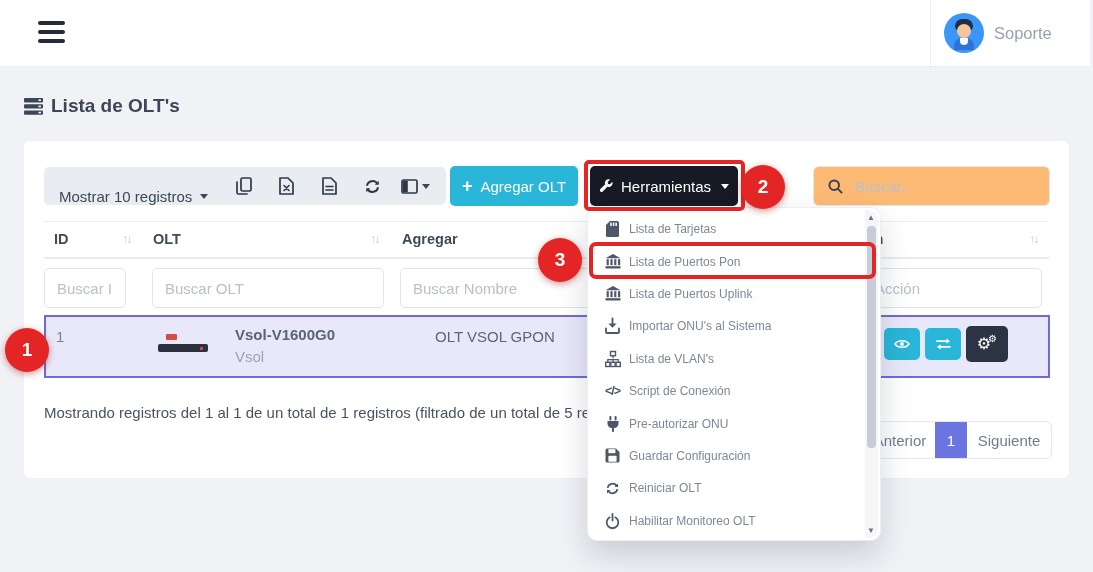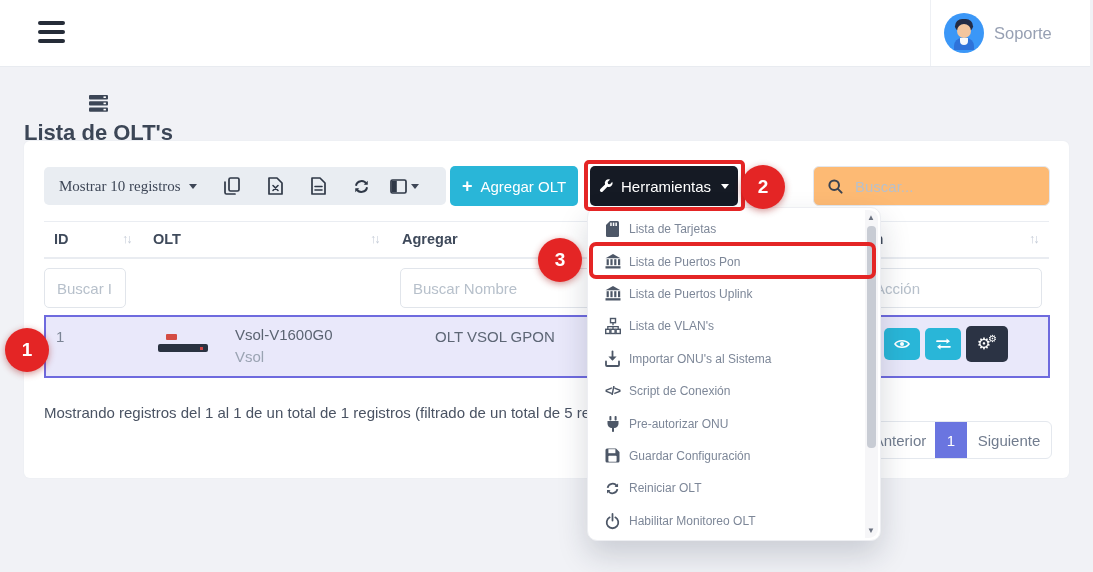--- a/index.html
+++ b/index.html
@@ -13,26 +13,26 @@
   .hamburger{position:absolute;left:38px;top:21px;width:27px;height:24px;cursor:pointer;}
   .hamburger i{display:block;height:4px;border-radius:2px;background:#252c38;margin-bottom:5px;}
   .topbar-divider{position:absolute;left:930px;top:0;width:1px;height:66px;background:#eef0f4;}
   .avatar{position:absolute;left:944px;top:13px;width:40px;height:40px;border-radius:50%;background:#3b97f7;overflow:hidden;}
   .avatar .hair{position:absolute;left:11px;top:6px;width:18px;height:12px;border-radius:9px 9px 6px 6px;background:#232c45;}
   .avatar .face{position:absolute;left:13px;top:11px;width:14px;height:14px;border-radius:50%;background:#f3c59d;}
   .avatar .body{position:absolute;left:10px;top:25px;width:20px;height:12px;border-radius:8px 8px 0 0;background:#2f72d9;}
   .avatar .collar{position:absolute;left:16px;top:25px;width:8px;height:7px;background:#f7f9fc;border-radius:0 0 4px 4px;}
   .username{position:absolute;left:994px;top:24px;font-size:16.5px;color:#97a0b3;}
   
-  .page-title{position:absolute;left:24px;top:95px;display:flex;align-items:center;gap:8px;font-size:22px;font-weight:bold;color:#3c4656;flex-direction:column;}
+  .page-title{position:absolute;left:24px;top:95px;display:flex;align-items:center;gap:8px;font-size:19px;font-weight:bold;color:#3c4656;}
   .page-title svg{display:block;}
   
   .card{position:absolute;left:24px;top:141px;width:1045px;height:337px;background:#fff;border-radius:6px;box-shadow:0 0 0 1px #eef0f4;}
   
-  .btn-group{position:absolute;left:20px;top:26px;width:402px;height:38px;background:#e9edf2;border-radius:5px;display:flex;align-items:center;font-family:Liberation Serif, serif;}
+  .btn-group{position:absolute;left:20px;top:26px;width:402px;height:38px;background:#e9edf2;border-radius:5px;display:flex;align-items:flex-end;}
   .show-entries{display:flex;align-items:center;gap:8px;padding:0 14px 0 15px;font-size:15px;color:#3e4757;cursor:pointer;white-space:nowrap;}
   .caret{width:0;height:0;border-left:4.5px solid transparent;border-right:4.5px solid transparent;border-top:5px solid #3e4757;}
   .tool-ibtn{width:43px;height:38px;display:flex;align-items:center;justify-content:center;color:#2f3847;cursor:pointer;}
   .tool-ibtn svg{display:block;}
   .tool-ibtn .caret{margin-left:4px;}
   .btn{display:flex;align-items:center;justify-content:center;gap:8px;border-radius:5px;font-size:15px;cursor:pointer;white-space:nowrap;}
   .btn-add{position:absolute;left:426px;top:25px;width:128px;height:40px;background:#29b6d8;color:#fff;}
   .btn-add .plus{font-size:18px;font-weight:bold;line-height:1;}
   .btn-tools{position:absolute;left:566px;top:25px;width:148px;height:40px;background:#151a24;color:#fff;}
   .btn-tools .caret{border-top-color:#fff;margin-left:2px;}
@@ -46,21 +46,21 @@
   .sort{position:absolute;top:10px;font-size:12.5px;color:#c6cdd8;letter-spacing:-2px;}
   .tfilters{position:absolute;left:20px;top:127px;width:1005px;height:40px;}
   .tfilters input{position:absolute;top:0;height:40px;border:1px solid #e1e5eb;border-radius:5px;box-sizing:border-box;padding:0 12px;font-size:15px;color:#4a5363;font-family:inherit;outline:none;background:#fff;}
   .trow{position:absolute;left:20px;top:174px;width:1006px;height:63px;background:#e9e8fa;border:2px solid #6e6ade;box-sizing:border-box;}
   .trow .cell-id{position:absolute;left:10px;top:11px;font-size:15px;color:#7b8494;}
   .olt-img{position:absolute;left:112px;top:14px;width:52px;height:30px;}
   .olt-img .logo{position:absolute;left:8px;top:3px;width:11px;height:6px;background:#d23b2f;border-radius:1px;opacity:.9;}
   .olt-img .chassis{position:absolute;left:0;top:13px;width:50px;height:8px;background:#2a3240;border-radius:2px;}
   .olt-img .chassis i{position:absolute;right:5px;top:2.5px;width:3px;height:3px;background:#c44;display:block;}
   .olt-name{position:absolute;left:189px;top:9px;}
-  .olt-name .model{font-size:15px;color:#5b6472;}
+  .olt-name .model{font-size:15px;color:#5b6472;font-weight:bold;}
   .olt-name .brand{font-size:15px;color:#9aa3b2;margin-top:5px;}
   .trow .cell-nombre{position:absolute;left:389px;top:11px;font-size:15px;color:#5d6675;}
   .row-actions{position:absolute;left:838px;top:9px;display:flex;align-items:center;gap:5px;}
   .act-btn{width:36px;height:32px;border-radius:5px;background:#29b6d8;display:flex;align-items:center;justify-content:center;color:#fff;cursor:pointer;}
   .act-btn.dark{width:42px;height:36px;background:#2b3344;}
   .gear-big{font-size:16px;line-height:1;}
   .gear-small{font-size:10px;line-height:1;margin:-10px 0 0 -3px;}
   .summary{position:absolute;left:20px;top:263px;font-size:15px;color:#4a5363;white-space:nowrap;}
   .pagination{position:absolute;left:840px;top:280px;height:36px;display:flex;border:1px solid #e4e8ee;border-radius:6px;overflow:hidden;background:#fff;}
   .page-cell{display:flex;align-items:center;justify-content:center;font-size:15px;color:#717c8e;cursor:pointer;}
@@ -189,20 +189,21 @@
       <span class="sort" style="left:78px">↑↓</span>
       <span class="th" style="left:109px">OLT</span>
       <span class="sort" style="left:326px">↑↓</span>
       <span class="th" style="left:358px">Agregar</span>
       <span class="th" style="left:791px">Acción</span>
       <span class="sort" style="left:985px">↑↓</span>
     </div>
 
     <div class="tfilters">
       <input style="left: 0px; width: 82px;" placeholder="Buscar ID">
+      <input style="left: 108px; width: 232px;" placeholder="Buscar OLT">
       <input style="left: 356px; width: 232px;" placeholder="Buscar Nombre">
       <input style="left: 768px; width: 230px;" placeholder="Buscar Acción">
     </div>
 
     <div class="trow">
       <span class="cell-id">1</span>
       <div class="olt-img">
         <span class="logo"></span>
         <span class="chassis">
             <i></i>
@@ -280,44 +281,44 @@
           <rect x="9.2" y="5.2" width="2.2" height="6" fill="currentColor"></rect>
           <rect x="13" y="5.2" width="2.2" height="6" fill="currentColor"></rect>
           <rect x="0.5" y="12.2" width="15" height="2.3" fill="currentColor"></rect>
         </svg>
       </span>
       <span class="mi-label">Lista de Puertos Uplink</span>
     </div>
 
     <div class="menu-item">
       <span class="mi-icon">
+        <svg width="15" height="16" viewBox="0 0 15 16">
+          <path d="M7.5 0.5v7.5" stroke="currentColor" stroke-width="1.8" stroke-linecap="round"></path>
+          <path d="M3.4 5.6L7.5 9.7l4.1-4.1z" fill="currentColor"></path>
+          <path d="M1 10.5v3.5a1 1 0 0 0 1 1h11a1 1 0 0 0 1-1v-3.5" fill="none" stroke="currentColor" stroke-width="1.8" stroke-linecap="round"></path>
+        </svg>
+      </span>
+      <span class="mi-label">Importar ONU's al Sistema</span>
+    </div>
+
+    <div class="menu-item">
+      <span class="mi-icon">
         <svg width="16" height="16" viewBox="0 0 16 16">
           <rect x="5.5" y="0.5" width="5" height="4.2" fill="none" stroke="currentColor" stroke-width="1.4"></rect>
           <rect x="0.7" y="11.3" width="4.2" height="4.2" fill="none" stroke="currentColor" stroke-width="1.4"></rect>
           <rect x="5.9" y="11.3" width="4.2" height="4.2" fill="none" stroke="currentColor" stroke-width="1.4"></rect>
           <rect x="11.1" y="11.3" width="4.2" height="4.2" fill="none" stroke="currentColor" stroke-width="1.4"></rect>
           <path d="M8 4.7v2.5M2.8 11.3V8.7h10.4v2.6M8 8.7v2.6" fill="none" stroke="currentColor" stroke-width="1.3"></path>
         </svg>
       </span>
       <span class="mi-label">Lista de VLAN's</span>
     </div>
 
     <div class="menu-item">
       <span class="mi-icon">
-        <svg width="15" height="16" viewBox="0 0 15 16">
-          <path d="M7.5 0.5v7.5" stroke="currentColor" stroke-width="1.8" stroke-linecap="round"></path>
-          <path d="M3.4 5.6L7.5 9.7l4.1-4.1z" fill="currentColor"></path>
-          <path d="M1 10.5v3.5a1 1 0 0 0 1 1h11a1 1 0 0 0 1-1v-3.5" fill="none" stroke="currentColor" stroke-width="1.8" stroke-linecap="round"></path>
-        </svg>
-      </span>
-      <span class="mi-label">Importar ONU's al Sistema</span>
-    </div>
-
-    <div class="menu-item">
-      <span class="mi-icon">
         <span class="code-glyph">&lt;/&gt;</span>
       </span>
       <span class="mi-label">Script de Conexión</span>
     </div>
 
     <div class="menu-item">
       <span class="mi-icon">
         <svg width="14" height="16" viewBox="0 0 14 16">
           <rect x="3.4" y="0" width="2" height="4.5" rx="0.8" fill="currentColor"></rect>
           <rect x="8.6" y="0" width="2" height="4.5" rx="0.8" fill="currentColor"></rect>

